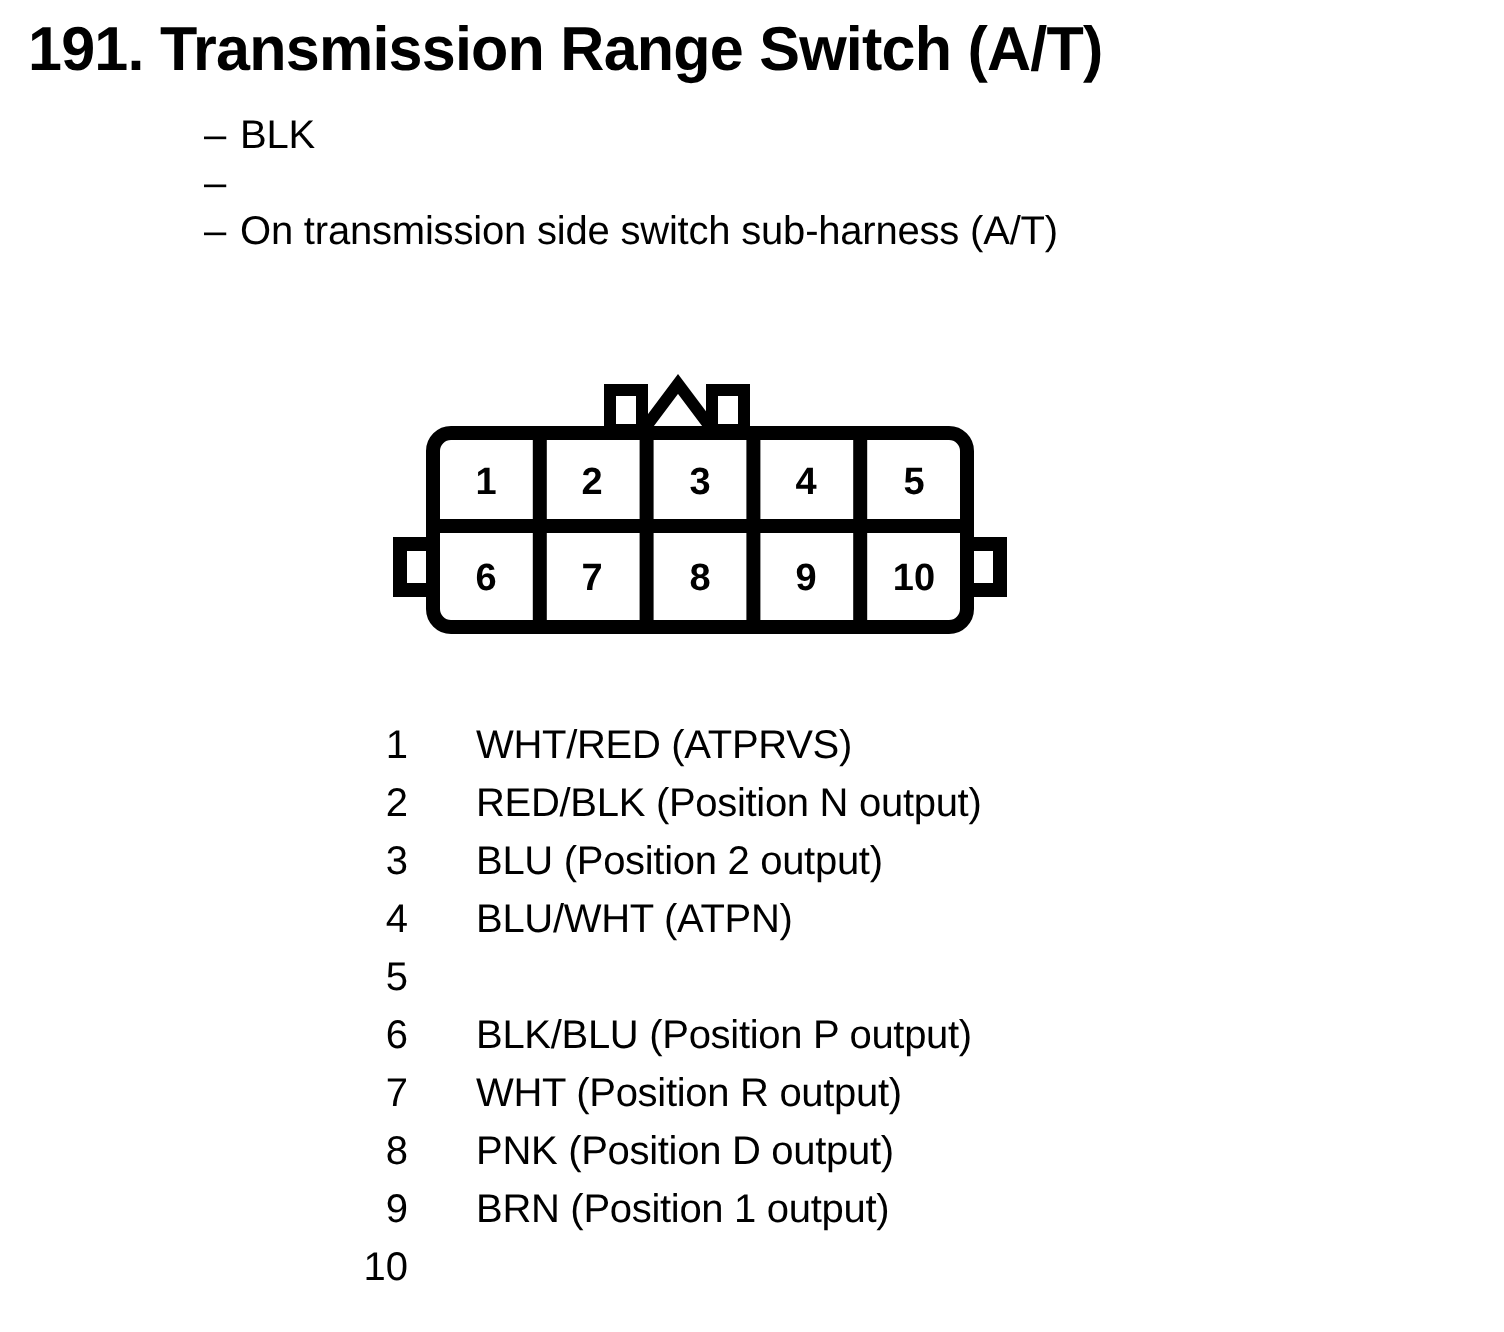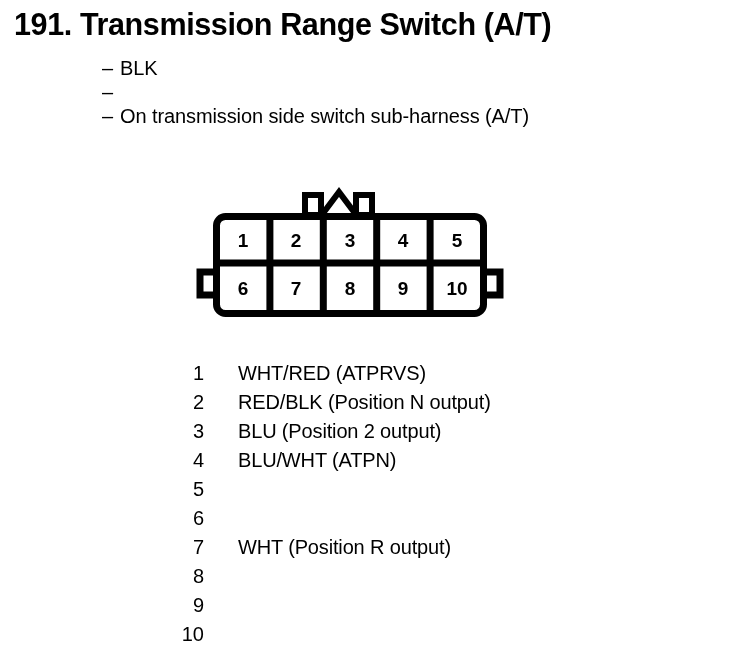--- a/index.html
+++ b/index.html
@@ -179,27 +179,30 @@
   </div>
   <div class="pin-row">
     <span class="pin-num">4</span>
     <span class="pin-desc">BLU/WHT (ATPN)</span>
   </div>
   <div class="pin-row">
     <span class="pin-num">5</span>
   </div>
   <div class="pin-row">
     <span class="pin-num">6</span>
+    <span class="pin-desc">BLK/BLU (Position P output)</span>
   </div>
   <div class="pin-row">
     <span class="pin-num">7</span>
     <span class="pin-desc">WHT (Position R output)</span>
   </div>
   <div class="pin-row">
     <span class="pin-num">8</span>
+    <span class="pin-desc">PNK (Position D output)</span>
   </div>
   <div class="pin-row">
     <span class="pin-num">9</span>
+    <span class="pin-desc">BRN (Position 1 output)</span>
   </div>
   <div class="pin-row">
     <span class="pin-num">10</span>
   </div>
 </div>
 
 </body></html>

